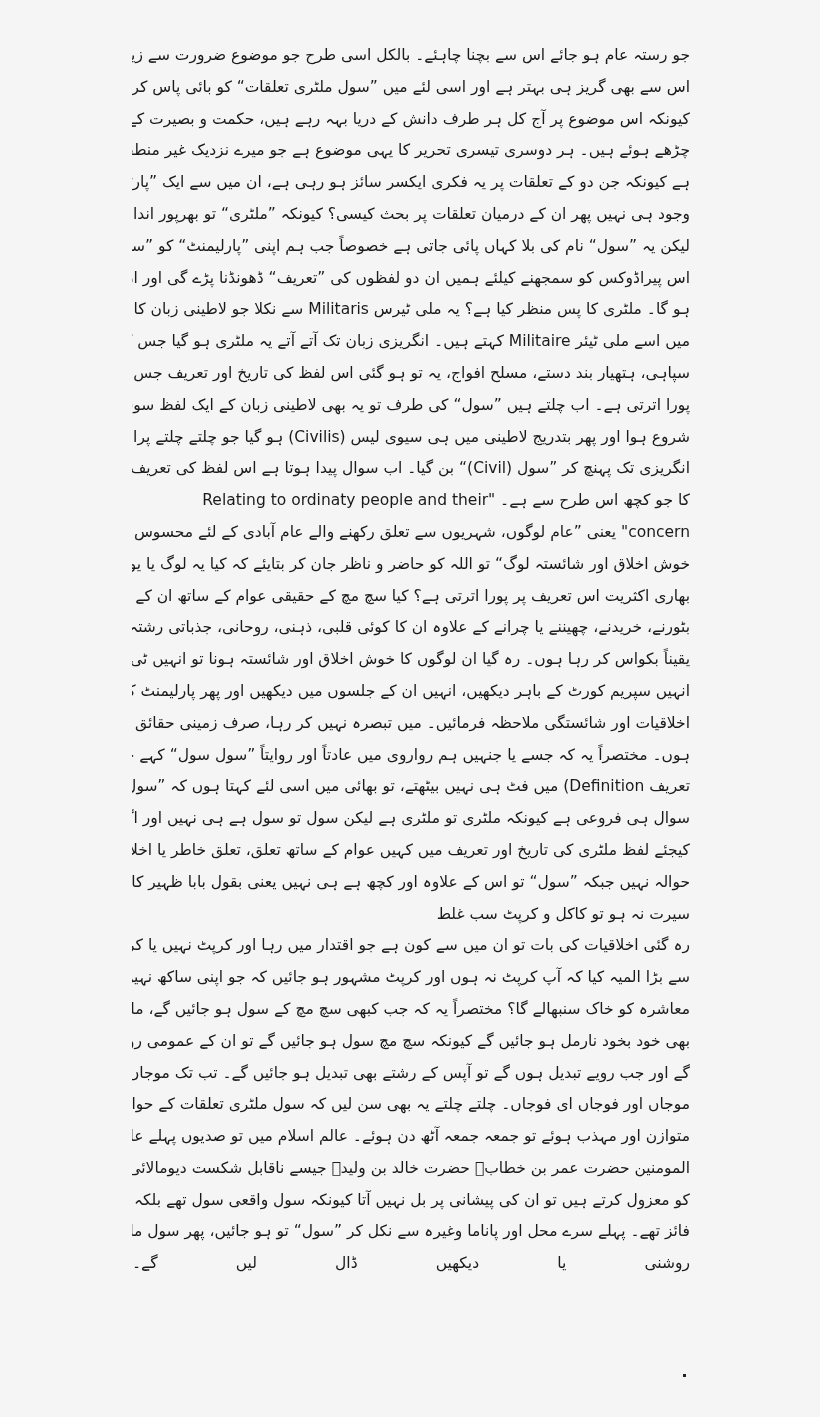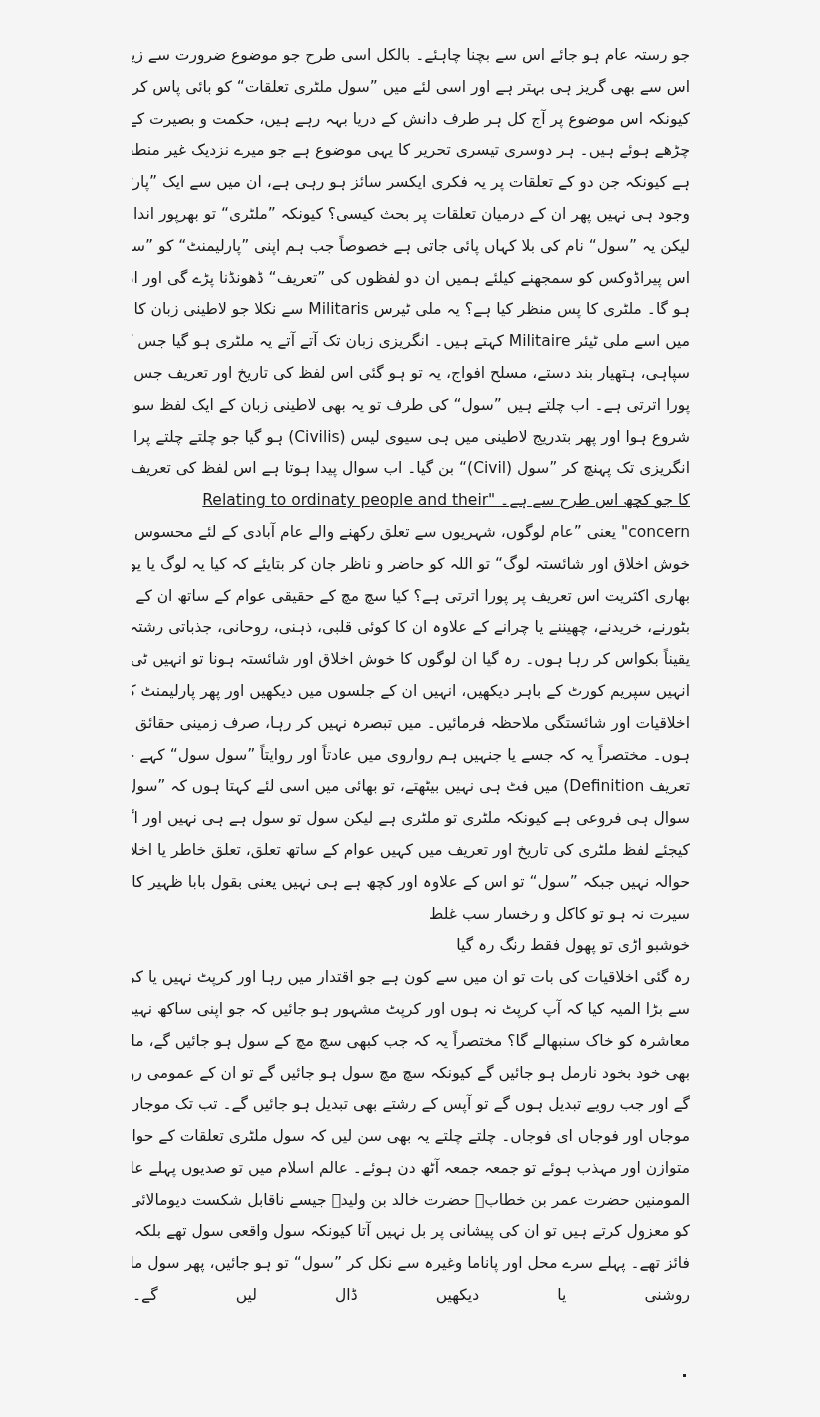--- a/index.html
+++ b/index.html
@@ -56,35 +56,34 @@
     <span class="line" style="height: 31.8px; line-height: 31.8px;">ہے کیونکہ جن دو کے تعلقات پر یہ فکری ایکسر سائز ہو رہی ہے، ان میں سے ایک ”پارٹی“ کا تو سرے سے</span>
     <span class="line" style="height: 31.8px; line-height: 31.8px;">وجود ہی نہیں پھر ان کے درمیان تعلقات پر بحث کیسی؟ کیونکہ ”ملٹری“ تو بھرپور انداز میں موجود ہے</span>
     <span class="line" style="height: 31.8px; line-height: 31.8px;">لیکن یہ ”سول“ نام کی بلا کہاں پائی جاتی ہے خصوصاً جب ہم اپنی ”پارلیمنٹ“ کو ”سول“ کا سمبل سمجھیں۔</span>
     <span class="line" style="height: 31.8px; line-height: 31.8px;">اس پیراڈوکس کو سمجھنے کیلئے ہمیں ان دو لفظوں کی ”تعریف“ ڈھونڈنا پڑے گی اور ان کی تاریخ میں گھسنا</span>
     <span class="line" style="height: 31.8px; line-height: 31.8px;">ہو گا۔ ملٹری کا پس منظر کیا ہے؟ یہ ملی ٹیرس Militaris سے نکلا جو لاطینی زبان کا لفظ ہے۔ فرانسیسی زبان</span>
     <span class="line" style="height: 31.8px; line-height: 31.8px;">میں اسے ملی ٹیئر Militaire کہتے ہیں۔ انگریزی زبان تک آتے آتے یہ ملٹری ہو گیا جس کا مطلب ہے</span>
     <span class="line" style="height: 31.8px; line-height: 31.8px;">سپاہی، ہتھیار بند دستے، مسلح افواج، یہ تو ہو گئی اس لفظ کی تاریخ اور تعریف جس پر افواج پاکستان سو فیصد</span>
     <span class="line" style="height: 31.8px; line-height: 31.8px;">پورا اترتی ہے۔ اب چلتے ہیں ”سول“ کی طرف تو یہ بھی لاطینی زبان کے ایک لفظ سوس (Civis) سے</span>
     <span class="line" style="height: 31.8px; line-height: 31.8px;">شروع ہوا اور پھر بتدریج لاطینی میں ہی سیوی لیس (Civilis) ہو گیا جو چلتے چلتے پرانی فرانسیسی اور</span>
     <span class="line" style="height: 31.8px; line-height: 31.8px;">انگریزی تک پہنچ کر ”سول (Civil)“ بن گیا۔ اب سوال پیدا ہوتا ہے اس لفظ کی تعریف Definition</span>
-    <span class="line short" style="height: 31.8px; line-height: 31.8px; text-decoration: underline;">کا جو کچھ اس طرح سے ہے۔ "Relating to ordinaty people and their</span>
+    <span class="line short" style="height: 31.8px; line-height: 31.8px;">کا جو کچھ اس طرح سے ہے۔ "Relating to ordinaty people and their</span>
     <span class="line" style="height: 31.8px; line-height: 31.8px;">concern" یعنی ”عام لوگوں، شہریوں سے تعلق رکھنے والے عام آبادی کے لئے محسوس کرنے والے</span>
     <span class="line" style="height: 31.8px; line-height: 31.8px;">خوش اخلاق اور شائستہ لوگ“ تو اللہ کو حاضر و ناظر جان کر بتایئے کہ کیا یہ لوگ یا یوں کہہ لیجئے کہ ان کی</span>
     <span class="line" style="height: 31.8px; line-height: 31.8px;">بھاری اکثریت اس تعریف پر پورا اترتی ہے؟ کیا سچ مچ کے حقیقی عوام کے ساتھ ان کے نام نہاد ووٹ</span>
     <span class="line" style="height: 31.8px; line-height: 31.8px;">بٹورنے، خریدنے، چھیننے یا چرانے کے علاوہ ان کا کوئی قلبی، ذہنی، روحانی، جذباتی رشتہ ہے؟ اگر ہے تو میں</span>
     <span class="line" style="height: 31.8px; line-height: 31.8px;">یقیناً بکواس کر رہا ہوں۔ رہ گیا ان لوگوں کا خوش اخلاق اور شائستہ ہونا تو انہیں ٹی وی ٹاک شوز میں دیکھیں۔</span>
     <span class="line" style="height: 31.8px; line-height: 31.8px;">انہیں سپریم کورٹ کے باہر دیکھیں، انہیں ان کے جلسوں میں دیکھیں اور پھر پارلیمنٹ کے اندر ان کی</span>
     <span class="line" style="height: 31.8px; line-height: 31.8px;">اخلاقیات اور شائستگی ملاحظہ فرمائیں۔ میں تبصرہ نہیں کر رہا، صرف زمینی حقائق کی طرف آپ کو متوجہ کر رہا</span>
     <span class="line" style="height: 31.8px; line-height: 31.8px;">ہوں۔ مختصراً یہ کہ جسے یا جنہیں ہم رواروی میں عادتاً اور روایتاً ”سول سول“ کہے جا رہے ہیں وہ تو اس کی</span>
     <span class="line" style="height: 31.8px; line-height: 31.8px;">تعریف Definition) میں فٹ ہی نہیں بیٹھتے، تو بھائی میں اسی لئے کہتا ہوں کہ ”سول ملٹری تعلقات“ کا</span>
     <span class="line" style="height: 31.8px; line-height: 31.8px;">سوال ہی فروعی ہے کیونکہ ملٹری تو ملٹری ہے لیکن سول تو سول ہے ہی نہیں اور اگر ہے تو کہاں ہے؟ غور</span>
     <span class="line" style="height: 31.8px; line-height: 31.8px;">کیجئے لفظ ملٹری کی تاریخ اور تعریف میں کہیں عوام کے ساتھ تعلق، تعلق خاطر یا اخلاق و شائستگی کا کوئی</span>
     <span class="line" style="height: 31.8px; line-height: 31.8px;">حوالہ نہیں جبکہ ”سول“ تو اس کے علاوہ اور کچھ ہے ہی نہیں یعنی بقول بابا ظہیر کاشمیری مرحوم</span>
-    <span class="line short" style="height: 31.8px; line-height: 31.8px;">سیرت نہ ہو تو کاکل و رخسار سب غلط</span>
-    <span class="line short" style="height: 31.8px; line-height: 31.8px;">خوشبو اڑی تو پھول فقط رنگ رہ گیا</span>
+    <span class="line short" style="height: 31.8px; line-height: 31.8px;">سیرت نہ ہو تو کاکل و کرپٹ سب غلط</span>
     <span class="line" style="height: 31.8px; line-height: 31.8px;">رہ گئی اخلاقیات کی بات تو ان میں سے کون ہے جو اقتدار میں رہا اور کرپٹ نہیں یا کرپٹ مشہور نہیں اور اس</span>
     <span class="line" style="height: 31.8px; line-height: 31.8px;">سے بڑا المیہ کیا کہ آپ کرپٹ نہ ہوں اور کرپٹ مشہور ہو جائیں کہ جو اپنی ساکھ نہیں سنبھال سکتا، ملک</span>
     <span class="line" style="height: 31.8px; line-height: 31.8px;">معاشرہ کو خاک سنبھالے گا؟ مختصراً یہ کہ جب کبھی سچ مچ کے سول ہو جائیں گے، ملٹری کے ساتھ تعلقات</span>
     <span class="line" style="height: 31.8px; line-height: 31.8px;">بھی خود بخود نارمل ہو جائیں گے کیونکہ سچ مچ سول ہو جائیں گے تو ان کے عمومی رویے بھی تبدیل ہو جائیں</span>
     <span class="line short" style="height: 31.8px; line-height: 31.8px;">گے اور جب رویے تبدیل ہوں گے تو آپس کے رشتے بھی تبدیل ہو جائیں گے۔ تب تک موجاں ای</span>
     <span class="line" style="height: 31.8px; line-height: 31.8px;">موجاں اور فوجاں ای فوجاں۔ چلتے چلتے یہ بھی سن لیں کہ سول ملٹری تعلقات کے حوالہ سے مغرب کو</span>
     <span class="line" style="height: 31.8px; line-height: 31.8px;">متوازن اور مہذب ہوئے تو جمعہ جمعہ آٹھ دن ہوئے۔ عالم اسلام میں تو صدیوں پہلے عالم یہ تھا کہ امیر</span>
     <span class="line" style="height: 31.8px; line-height: 31.8px;">المومنین حضرت عمر بن خطابؓ حضرت خالد بن ولیدؓ جیسے ناقابل شکست دیومالائی حیثیت کے حامل جرنیل</span>
     <span class="line" style="height: 31.8px; line-height: 31.8px;">کو معزول کرتے ہیں تو ان کی پیشانی پر بل نہیں آتا کیونکہ سول واقعی سول تھے بلکہ سول ہونے کے انتہا پر</span>
     <span class="line" style="height: 31.8px; line-height: 31.8px;">فائز تھے۔ پہلے سرے محل اور پاناما وغیرہ سے نکل کر ”سول“ تو ہو جائیں، پھر سول ملٹری تعلقات پر بھی</span>

